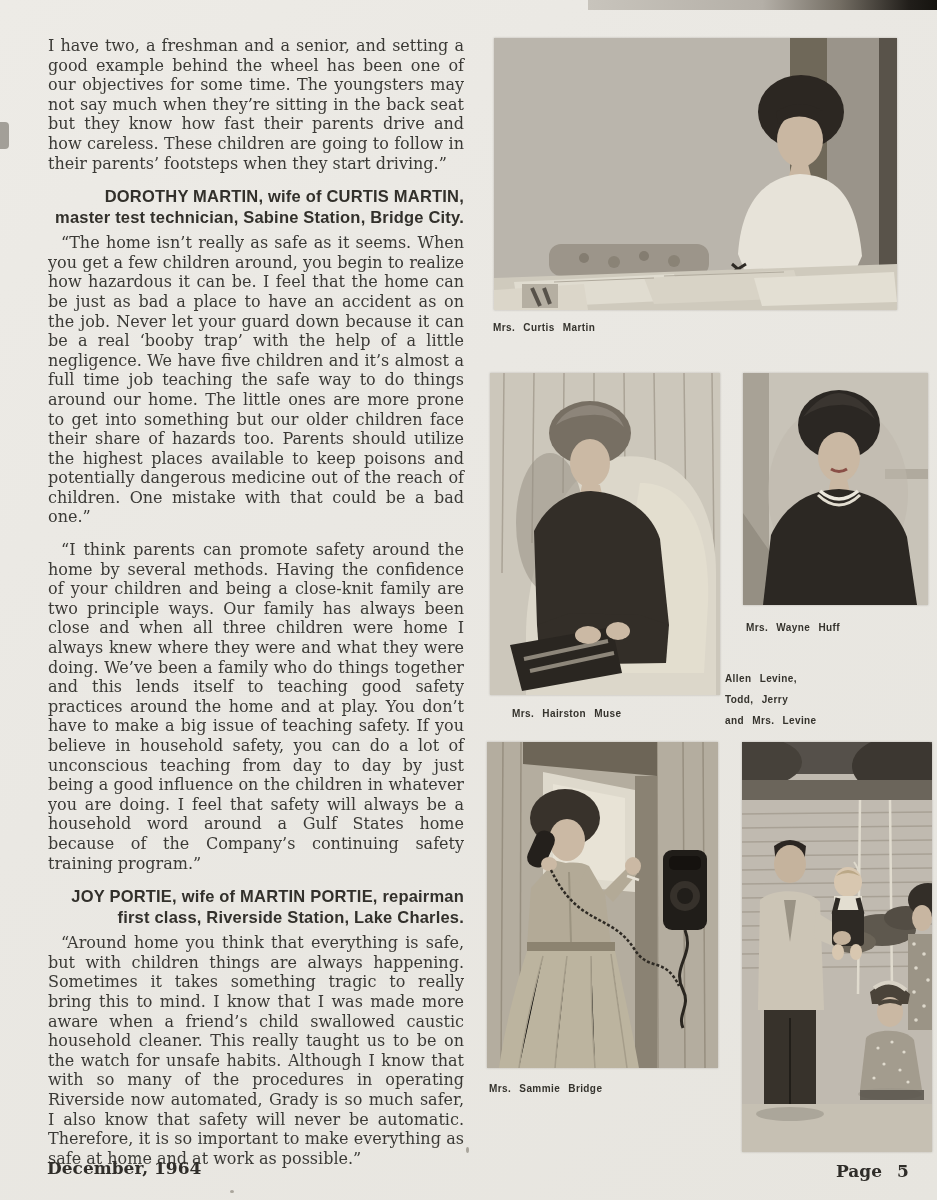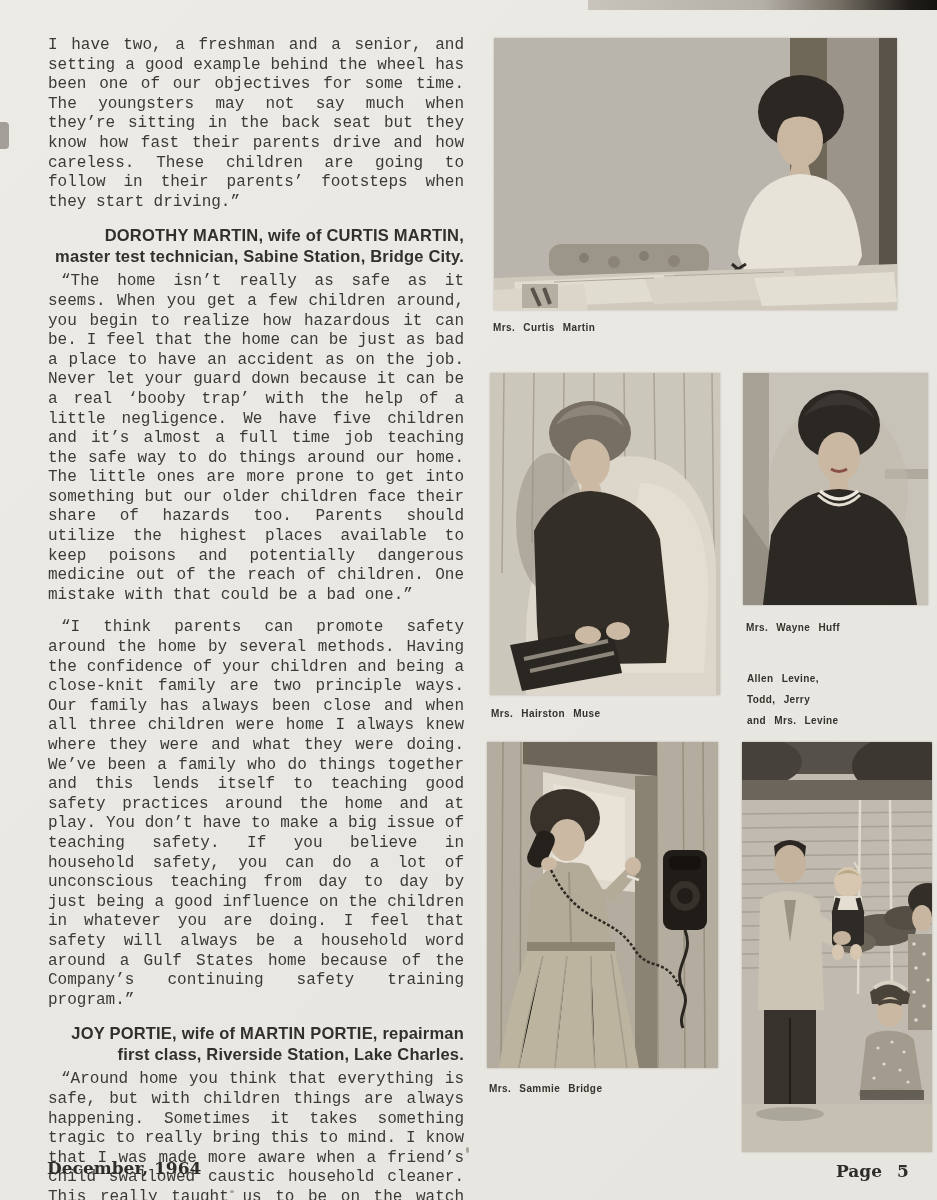--- a/index.html
+++ b/index.html
@@ -6,21 +6,21 @@
   #page{
     position:relative;width:937px;height:1200px;overflow:hidden;
     background:linear-gradient(135deg,#edebe6 0%,#eae8e3 40%,#e7e5df 100%);
     font-family:"DejaVu Serif",serif;color:#3b3a36;
   }
   
   #text-col{
     position:absolute;left:48px;top:36px;width:416px;
     font-size:16px;line-height:19.6px;text-align:justify;
   }
-  .para{margin:0;text-align:justify;font-family:Liberation Mono, monospace;}
+  .para{margin:0;text-align:justify;}
   .quote-para{text-indent:13px;}
   .section{margin-top:13px;}
   .sec-heading{
     font-family:"Liberation Sans",sans-serif;font-weight:bold;
     font-size:16.5px;line-height:21px;color:#32302b;
     text-align:right;margin:0 0 5px 0;letter-spacing:.2px;
   }
   
   .photo{position:absolute;background:#c4bfb4;box-shadow:0 0 2px rgba(90,85,75,.35);}
   .photo svg{display:block;width:100%;height:100%;}
@@ -135,21 +135,21 @@
       <path d="M92 112 L110 112 L113 126 L89 126 Z" fill="#cbb9a4"></path>
       <path d="M44 158 C58 128 84 118 101 118 C132 120 160 136 170 166 L179 252 C148 272 78 274 47 252 Z" fill="#332e28"></path>
       <path d="M47 252 L80 240 L150 242 L179 252 L176 290 L50 292 Z" fill="#332e28"></path>
 
       <polygon points="20,272 122,254 132,300 32,318" fill="#2a2621"></polygon>
       <path d="M34 286 L118 268 M40 298 L124 280" stroke="#8d867a" stroke-width="4"></path>
       <ellipse cx="98" cy="262" rx="13" ry="9" fill="#cbb9a4"></ellipse>
       <ellipse cx="128" cy="258" rx="12" ry="9" fill="#cbb9a4"></ellipse>
     </svg>
   </figure>
-  <figcaption class="caption" style="left:491px;top:703px;">Mrs. Hairston Muse</figcaption>
+  <figcaption class="caption" style="left:512px;top:703px;">Mrs. Hairston Muse</figcaption>
 
   <figure class="photo" style="left:743px;top:373px;width:185px;height:232px;margin:0;">
     <svg viewBox="0 0 185 232" preserveAspectRatio="none">
       <rect width="185" height="232" fill="#c8c3b8"></rect>
       <rect x="0" y="0" width="26" height="232" fill="#a8a296"></rect>
       <polygon points="0,140 64,232 0,232" fill="#958f83"></polygon>
       <rect x="142" y="96" width="43" height="10" fill="#b0aa9e"></rect>
       <ellipse cx="95" cy="120" rx="70" ry="90" fill="#bdb8ac" opacity=".5"></ellipse>
 
       <ellipse cx="96" cy="52" rx="41" ry="35" fill="#2b2723"></ellipse>
@@ -158,21 +158,21 @@
       <path d="M88 106 L104 106 L107 120 L85 120 Z" fill="#cab8a3"></path>
       <path d="M88 96 q8 5 16 0" stroke="#8a4f46" stroke-width="3" fill="none"></path>
       <path d="M28 162 C44 128 70 117 96 116 C128 118 152 132 164 164 L174 232 L20 232 Z" fill="#2c2823"></path>
 
       <path d="M77 118 Q96 134 115 118" stroke="#ece8dd" stroke-width="3.5" fill="none"></path>
       <path d="M75 122 Q96 142 117 122" stroke="#e2ddd0" stroke-width="3" fill="none"></path>
     </svg>
   </figure>
   <figcaption class="caption" style="left:746px;top:617px;text-align:right;">Mrs. Wayne Huff</figcaption>
 
-  <div class="caption" style="left:747px;top:668px;">
+  <div class="caption" style="left:725px;top:668px;">
     <div>Allen Levine,</div>
     <div>Todd, Jerry</div>
     <div>and Mrs. Levine</div>
   </div>
 
   <figure class="photo" style="left:487px;top:742px;width:231px;height:326px;margin:0;">
     <svg viewBox="0 0 231 326" preserveAspectRatio="none">
       <rect width="231" height="326" fill="#b4ad9f"></rect>
       <g stroke="#978f80" stroke-width="1.5">
         <line x1="16" y1="0" x2="14" y2="326"></line>

